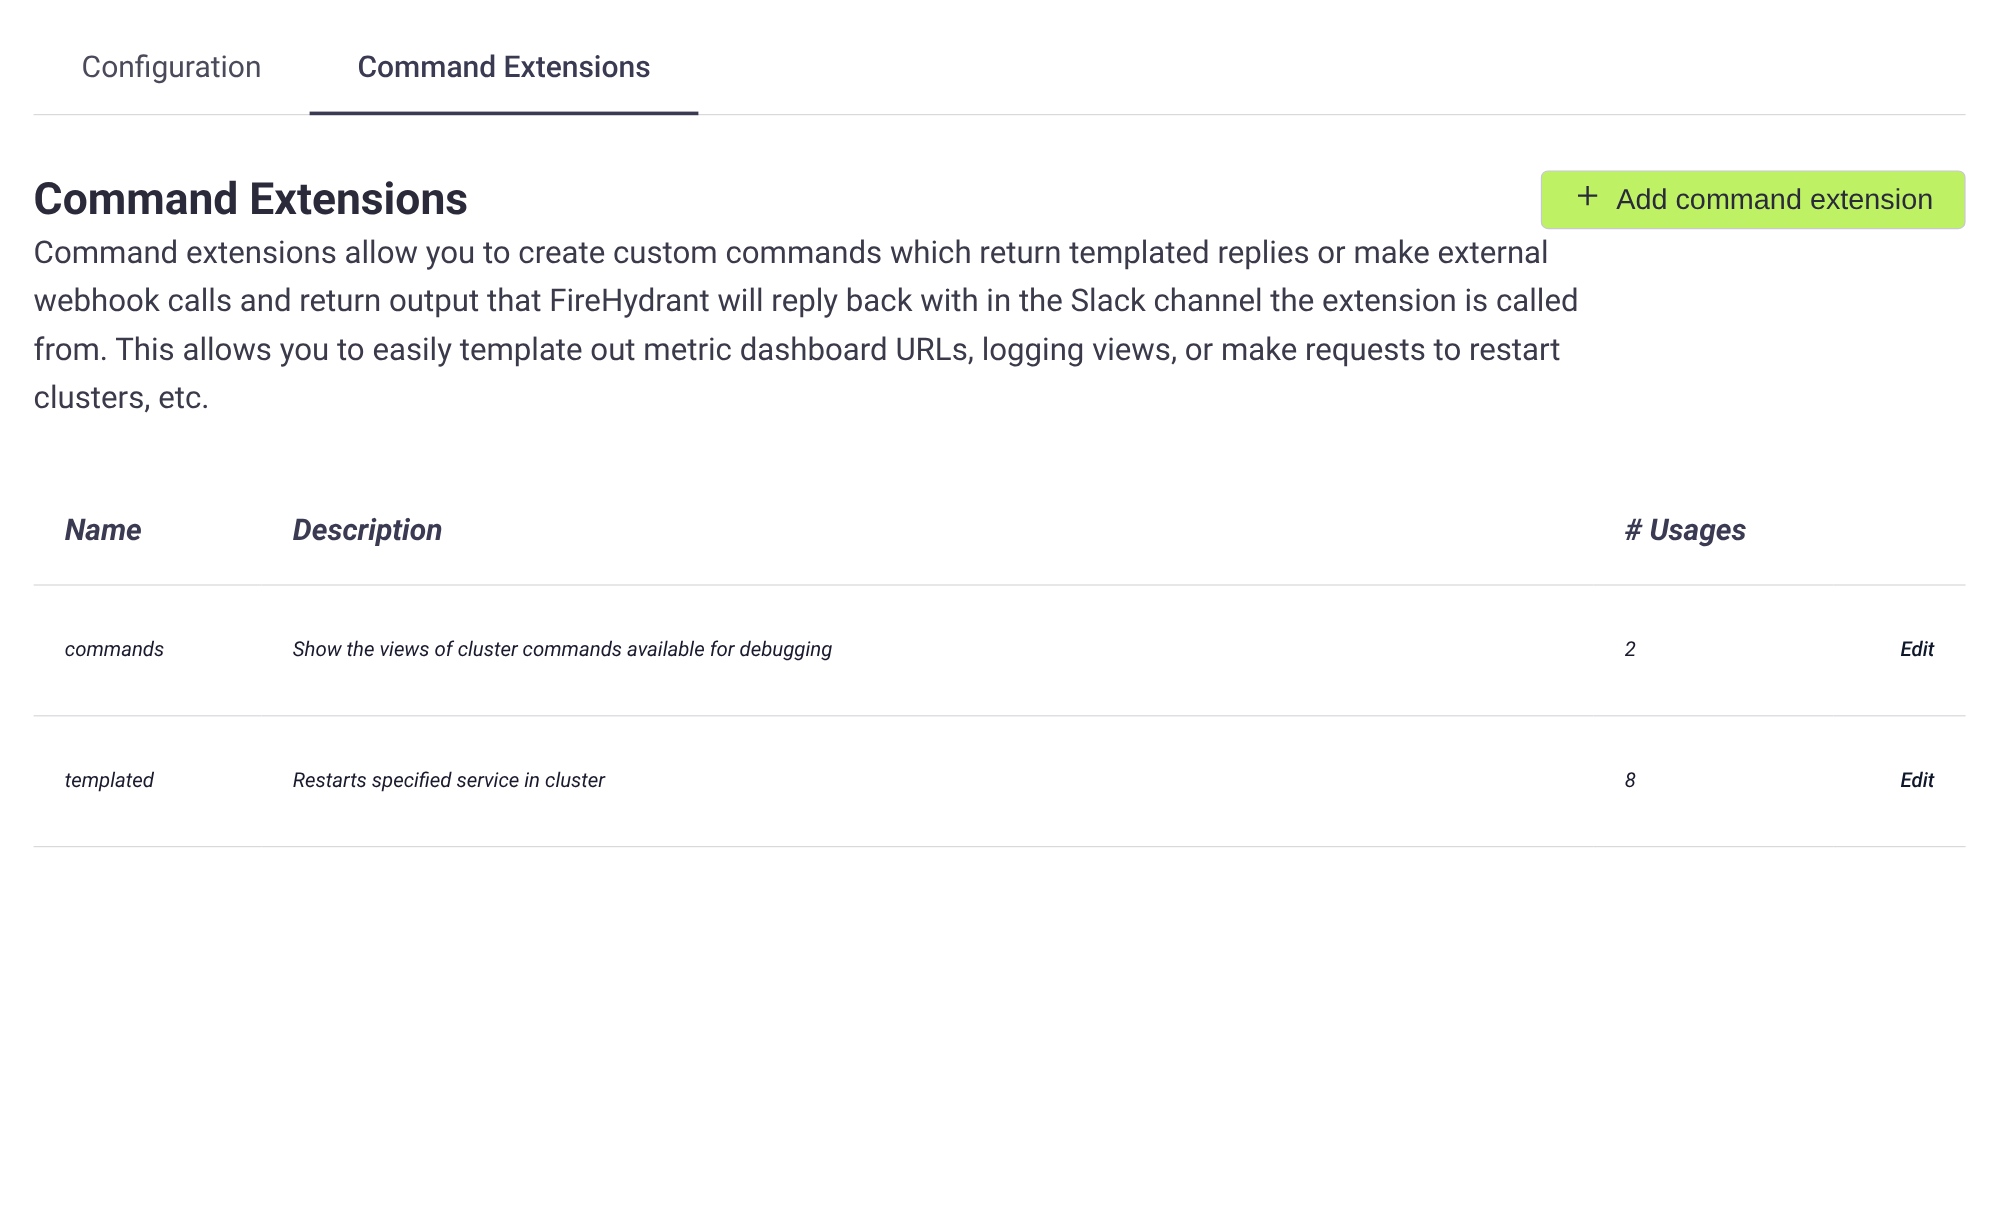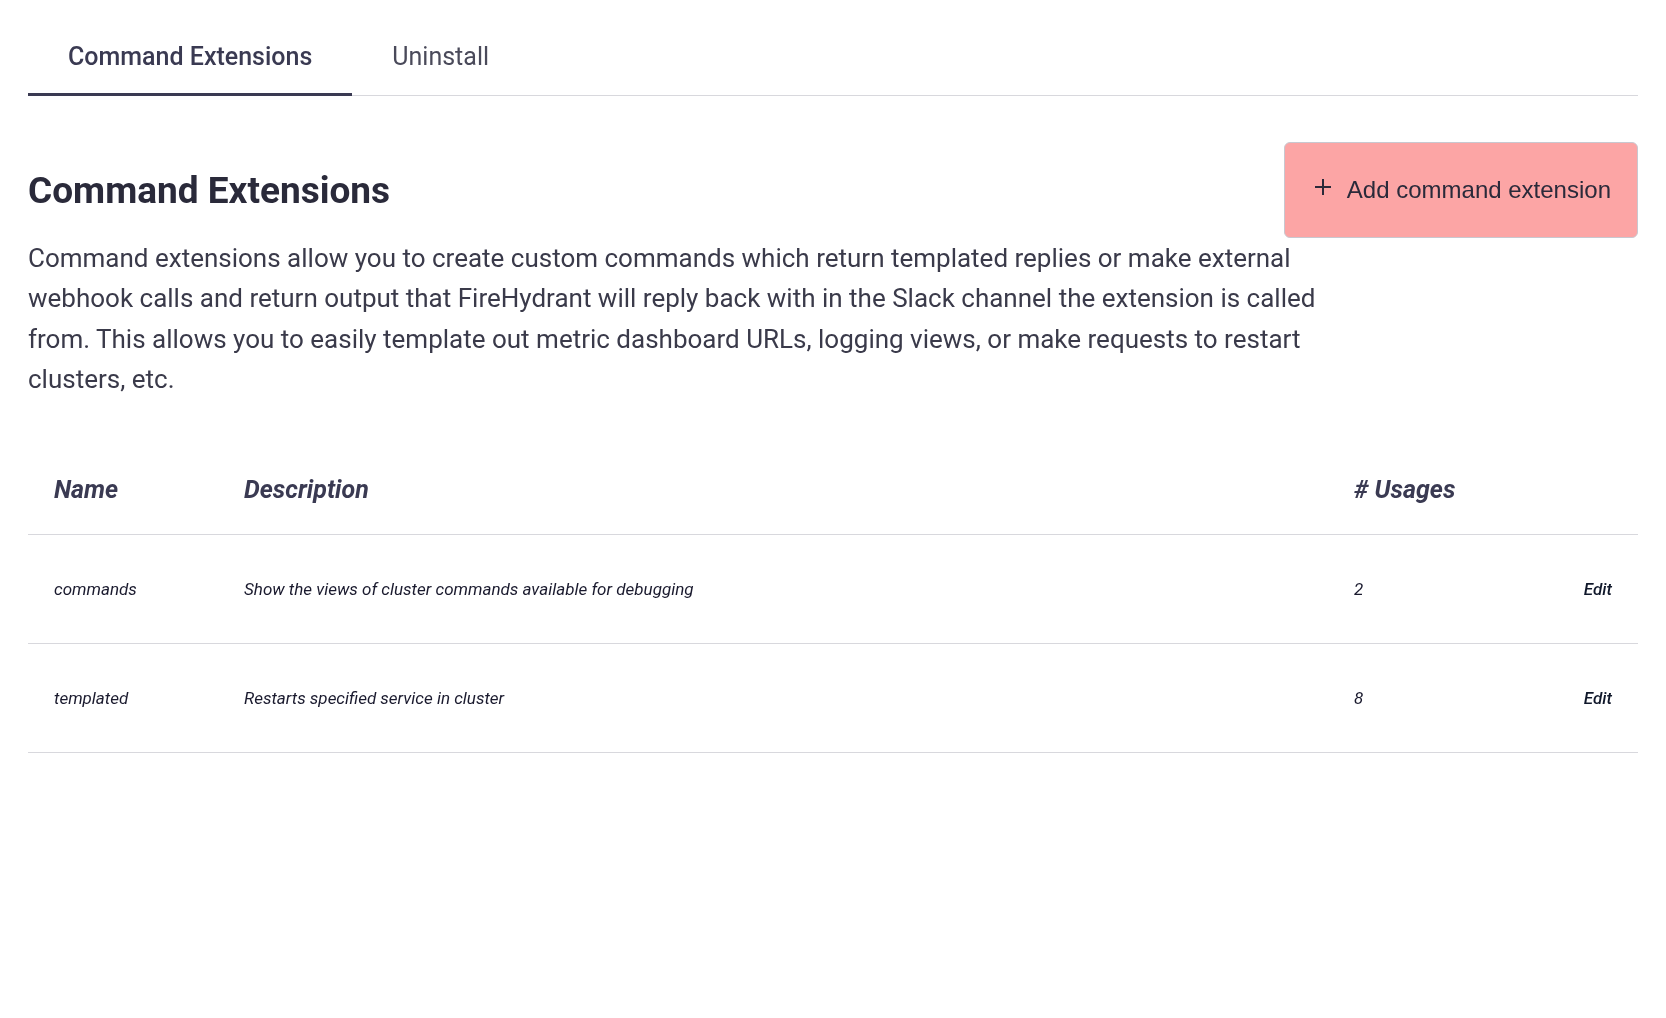--- a/index.html
+++ b/index.html
@@ -40,22 +40,22 @@
     }
     .page-title {
       font-size: 37px;
       font-weight: 700;
       color: #2a2a3a;
     }
     .add-button {
       display: flex;
       align-items: center;
       gap: 12px;
-      padding: 32px 26px;
-      background: #fca5a5;
+      padding: 8px 26px;
+      background: #bef264;
       border: 1px solid #c8c8d0;
       border-radius: 6px;
       font-size: 24px;
       color: #2a2a3a;
       cursor: pointer;
       font-weight: 500;
     }
     .add-button svg {
       width: 24px;
       height: 24px;
@@ -109,22 +109,22 @@
     .edit-link {
       color: #0f172a;
       font-weight: 500;
       cursor: pointer;
     }
   </style>
 </head>
 <body>
 
 <div class="tabs">
+  <div class="tab">Configuration</div>
   <div class="tab active">Command Extensions</div>
-  <div class="tab">Uninstall</div>
 </div>
 
 <div class="header-row">
   <h1 class="page-title">Command Extensions</h1>
   <button class="add-button">
     <span>
       <svg viewBox="0 0 24 24" fill="none">
         <line x1="12" y1="4" x2="12" y2="20"></line>
         <line x1="4" y1="12" x2="20" y2="12"></line>
       </svg>

